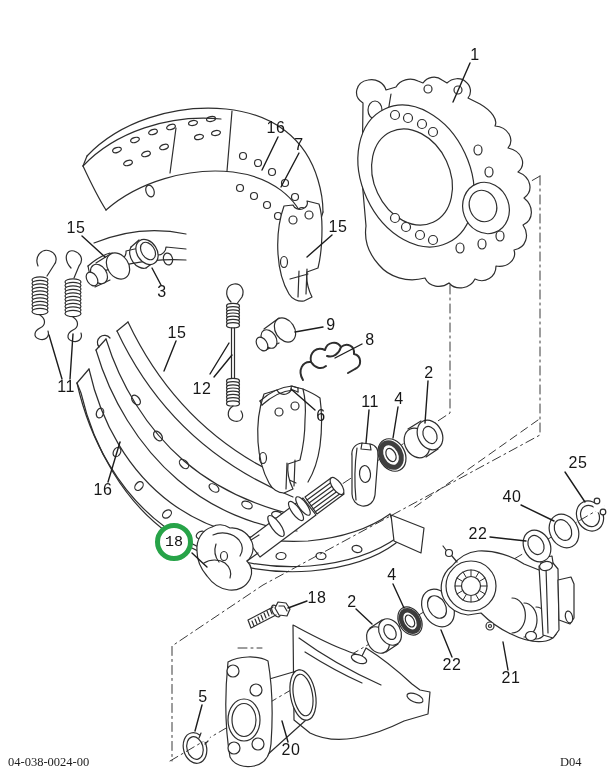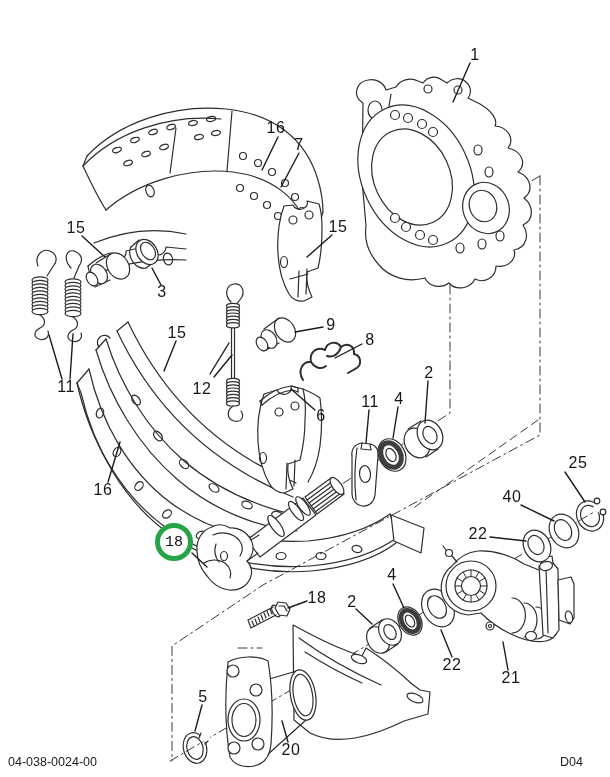--- a/index.html
+++ b/index.html
@@ -4,21 +4,21 @@
 <style>
   html,body{margin:0;padding:0;background:#fff;}
   .stage{position:relative;width:610px;height:777px;background:#fff;overflow:hidden;
          font-family:"Liberation Sans",sans-serif;}
   .stage svg{position:absolute;left:0;top:0;}
   .callout{position:absolute;transform:translate(-50%,-50%);font-size:16px;color:#161616;
            letter-spacing:0.5px;white-space:nowrap;}
   .hl-circle{position:absolute;width:28px;height:28px;border-radius:50%;
              display:flex;align-items:center;justify-content:center;
              font-size:15px;color:#111;background:#fff;font-family:Liberation Mono, monospace;}
-  .footer-text{position:absolute;font-size:12.5px;color:#1d1d1d;}
+  .footer-text{position:absolute;font-size:12.5px;color:#1d1d1d;font-family:Liberation Serif, serif;}
   path,ellipse,circle,line,polyline{vector-effect:non-scaling-stroke;}
 </style>
 </head>
 <body>
 
 <div class="stage">
 
 <svg width="610" height="777" viewBox="0 0 610 777" stroke="#2e2e2e" stroke-width="1.2" fill="none" stroke-linecap="round" stroke-linejoin="round">
 
   <g stroke="#3a3a3a" stroke-width="1" stroke-dasharray="9 4 2 4">

